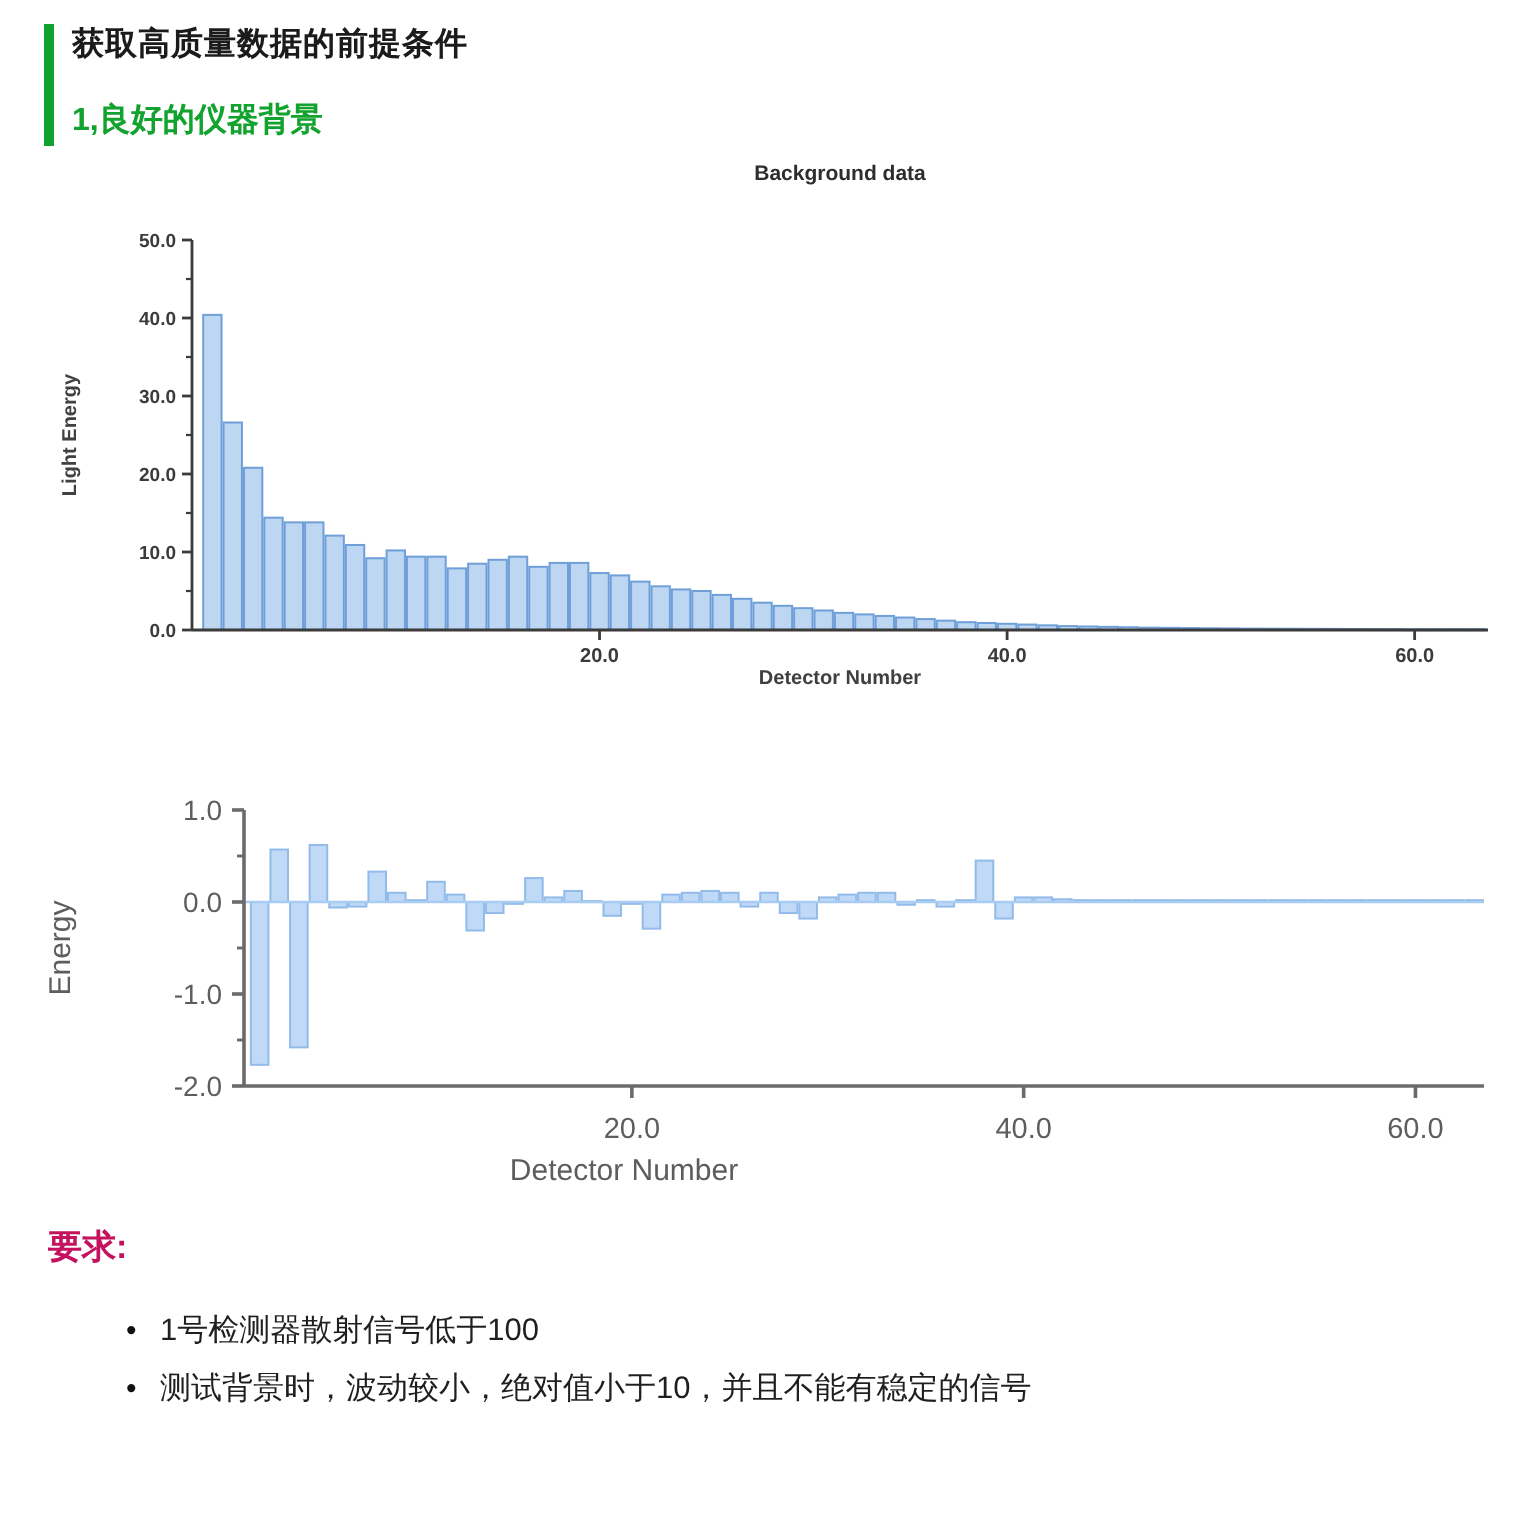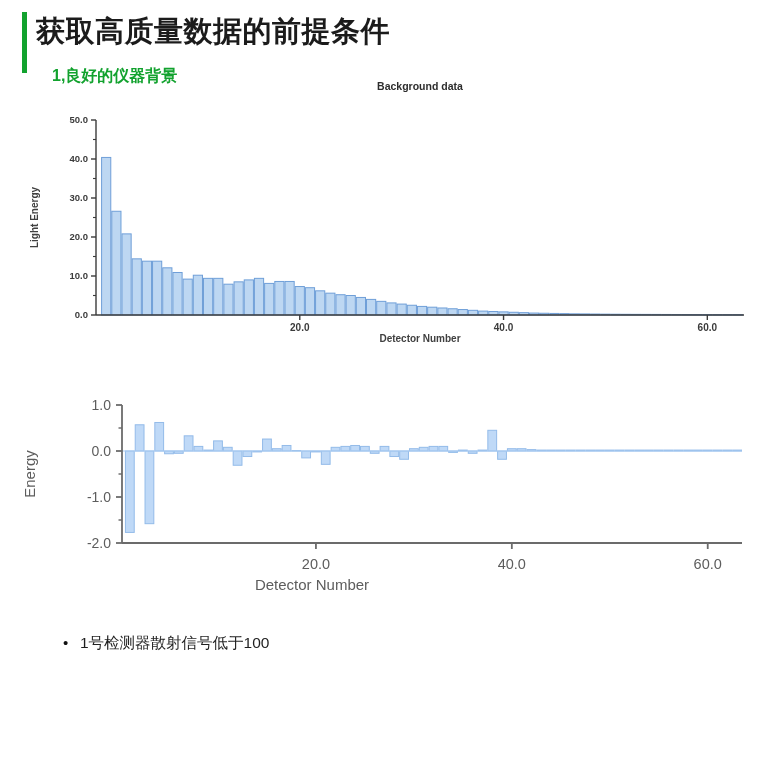--- a/index.html
+++ b/index.html
@@ -2,22 +2,22 @@
 <html><head>
 <meta charset="utf-8">
 <style>
   html,body{margin:0;padding:0;}
   body{
     width:760px;height:762px;background:#ffffff;position:relative;overflow:hidden;
     font-family:"Liberation Sans","DejaVu Sans",sans-serif;
     -webkit-font-smoothing:antialiased;
   }
   .accent-bar{position:absolute;left:22px;top:12px;width:5px;height:61px;background:#12A22E;}
-  .page-title{position:absolute;left:36px;top:12px;margin:0;font-size:29px;font-weight:700;color:#1b1b1b;letter-spacing:0.5px;white-space:nowrap;}
-  .page-subtitle{position:absolute;left:36px;top:50px;margin:16px;font-size:16px;font-weight:700;color:#12A22E;white-space:nowrap;text-align:right;}
+  .page-title{position:absolute;left:36px;top:12px;margin:0;font-size:16px;font-weight:700;color:#1b1b1b;letter-spacing:0.5px;white-space:nowrap;}
+  .page-subtitle{position:absolute;left:36px;top:50px;margin:0;font-size:16px;font-weight:700;color:#12A22E;white-space:nowrap;text-align:right;}
   .chart1{position:absolute;left:22px;top:80px;}
   .chart2{position:absolute;left:22px;top:375px;}
   svg text{font-family:"Liberation Sans","DejaVu Sans",sans-serif;}
   .requirements{position:absolute;left:24px;top:612px;width:724px;}
   .req-heading{margin:0 0 8px 0;font-size:17px;font-weight:700;color:#C4125F;}
   .req-list{margin:16px 0 0 56px;padding:0;list-style:none;}
   .req-item{position:relative;font-size:15.5px;color:#1f1f1f;line-height:29px;white-space:nowrap;}
   .req-item::before{content:"\2022";position:absolute;left:-17px;top:0;color:#111;font-size:15px;}
 </style>
 </head>
@@ -205,16 +205,18 @@
     <text x="293.93" y="194" text-anchor="middle" font-size="14.5" font-weight="400" fill="#5d5d5d">20.0</text>
     <line x1="489.83" y1="168" x2="489.83" y2="174" stroke="#6b6b6b" stroke-width="1.8"></line>
     <text x="489.83" y="194" text-anchor="middle" font-size="14.5" font-weight="400" fill="#5d5d5d">40.0</text>
     <line x1="685.72" y1="168" x2="685.72" y2="174" stroke="#6b6b6b" stroke-width="1.8"></line>
     <text x="685.72" y="194" text-anchor="middle" font-size="14.5" font-weight="400" fill="#5d5d5d">60.0</text>
     <text x="290" y="215" text-anchor="middle" font-size="15" font-weight="400" fill="#5d5d5d">Detector Number</text>
     <text x="13" y="99" text-anchor="middle" font-size="15" font-weight="400" fill="#5d5d5d" transform="rotate(-90 13 99)">Energy</text>
   </svg>
 
 <div class="requirements">
+  <h3 class="req-heading" style="color: rgb(196, 18, 95);">要求:</h3>
   <ul class="req-list">
     <li class="req-item">1号检测器散射信号低于100</li>
+    <li class="req-item">测试背景时，波动较小，绝对值小于10，并且不能有稳定的信号</li>
   </ul>
 </div>
 
 </body></html>

